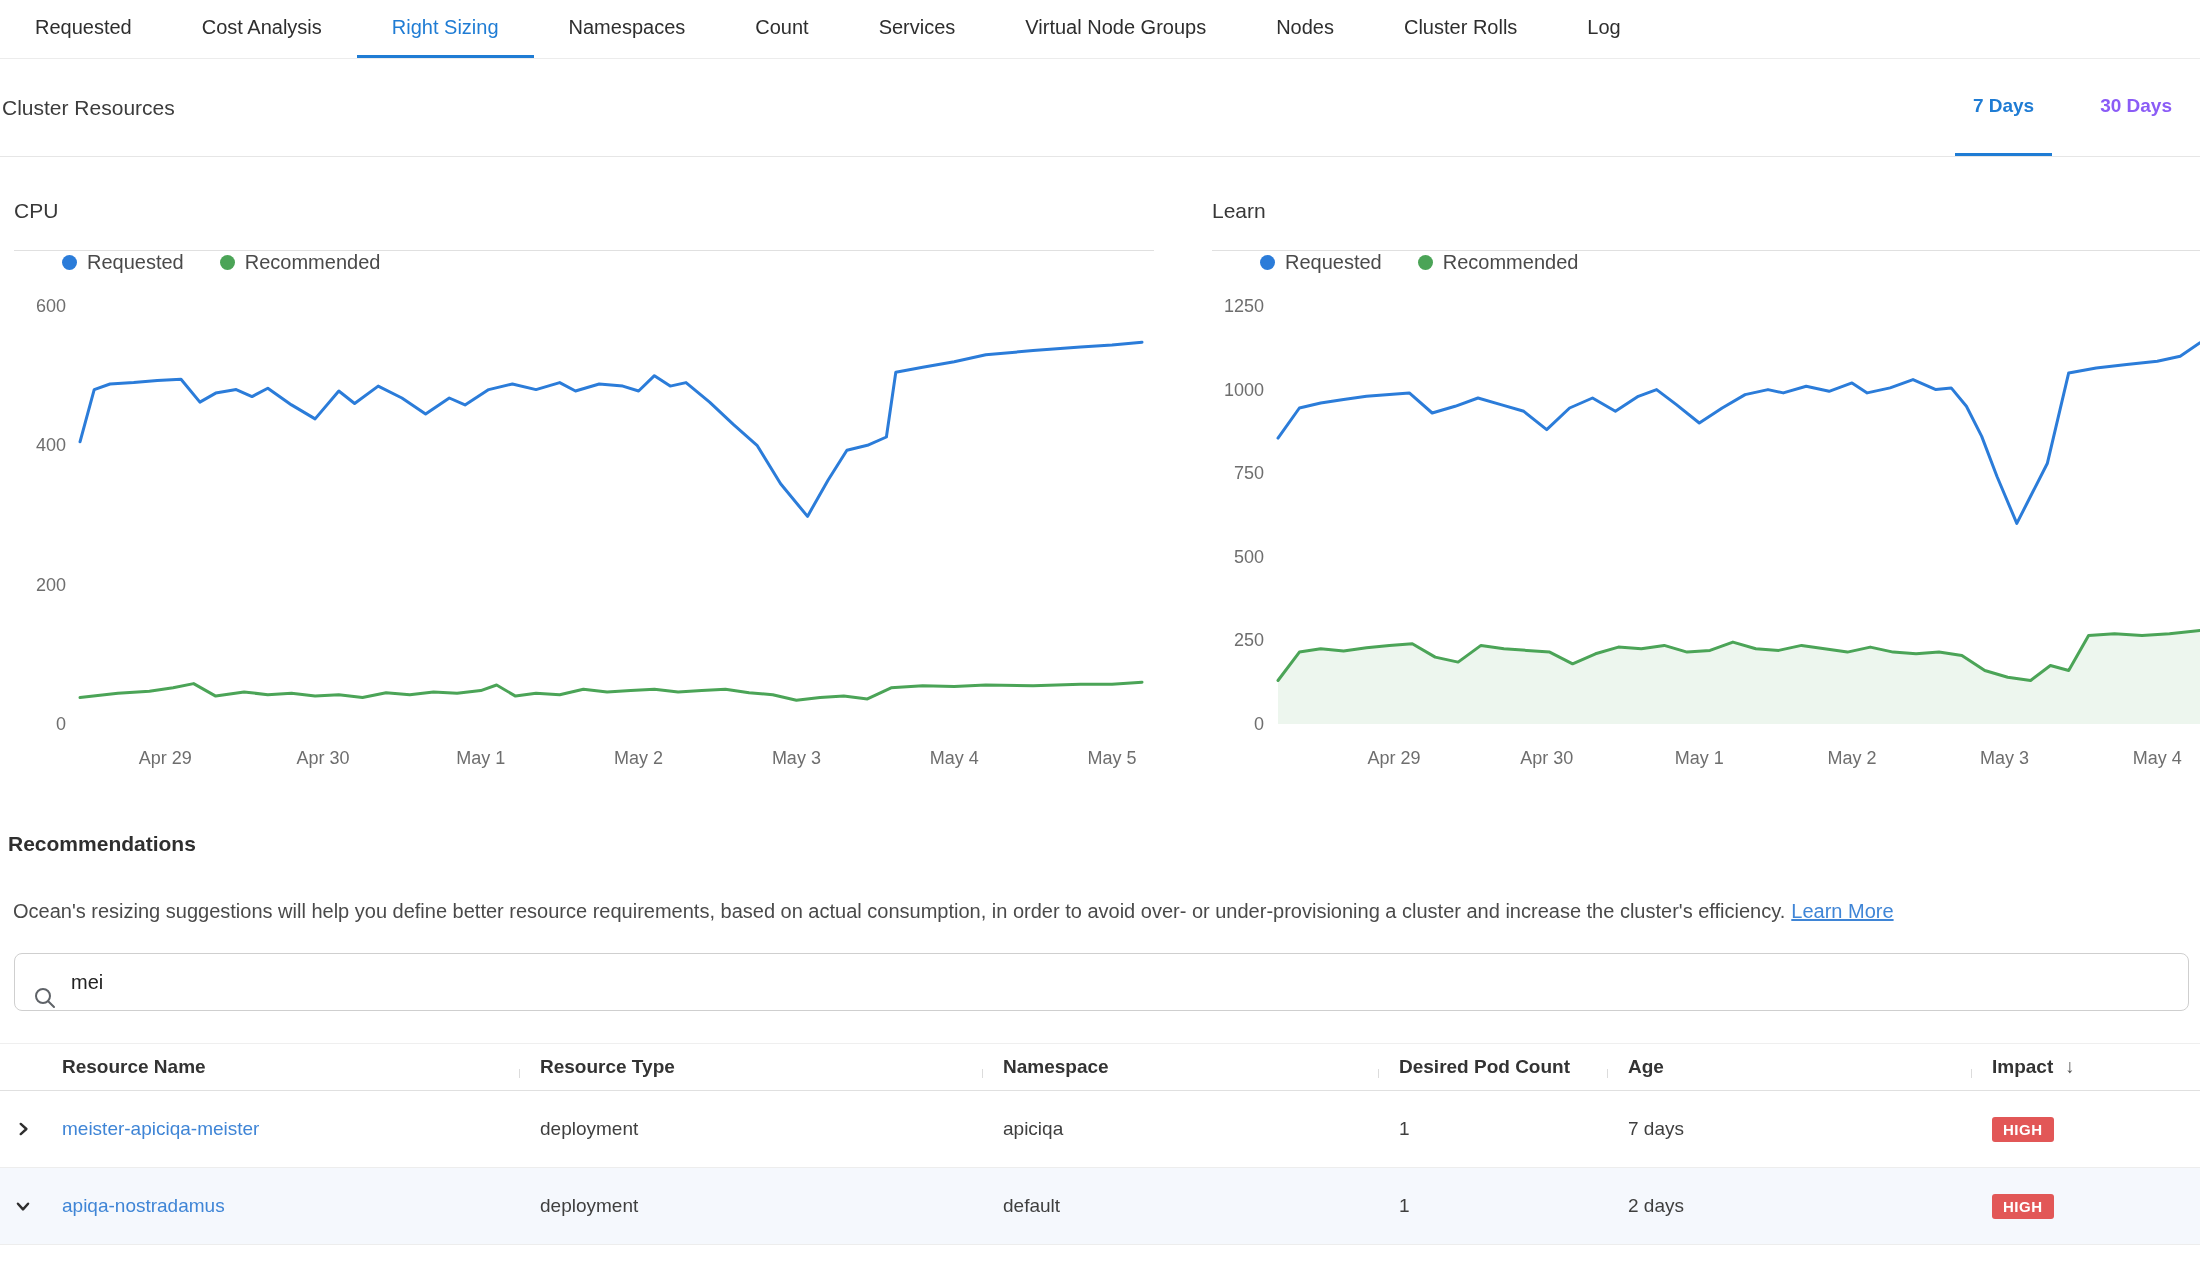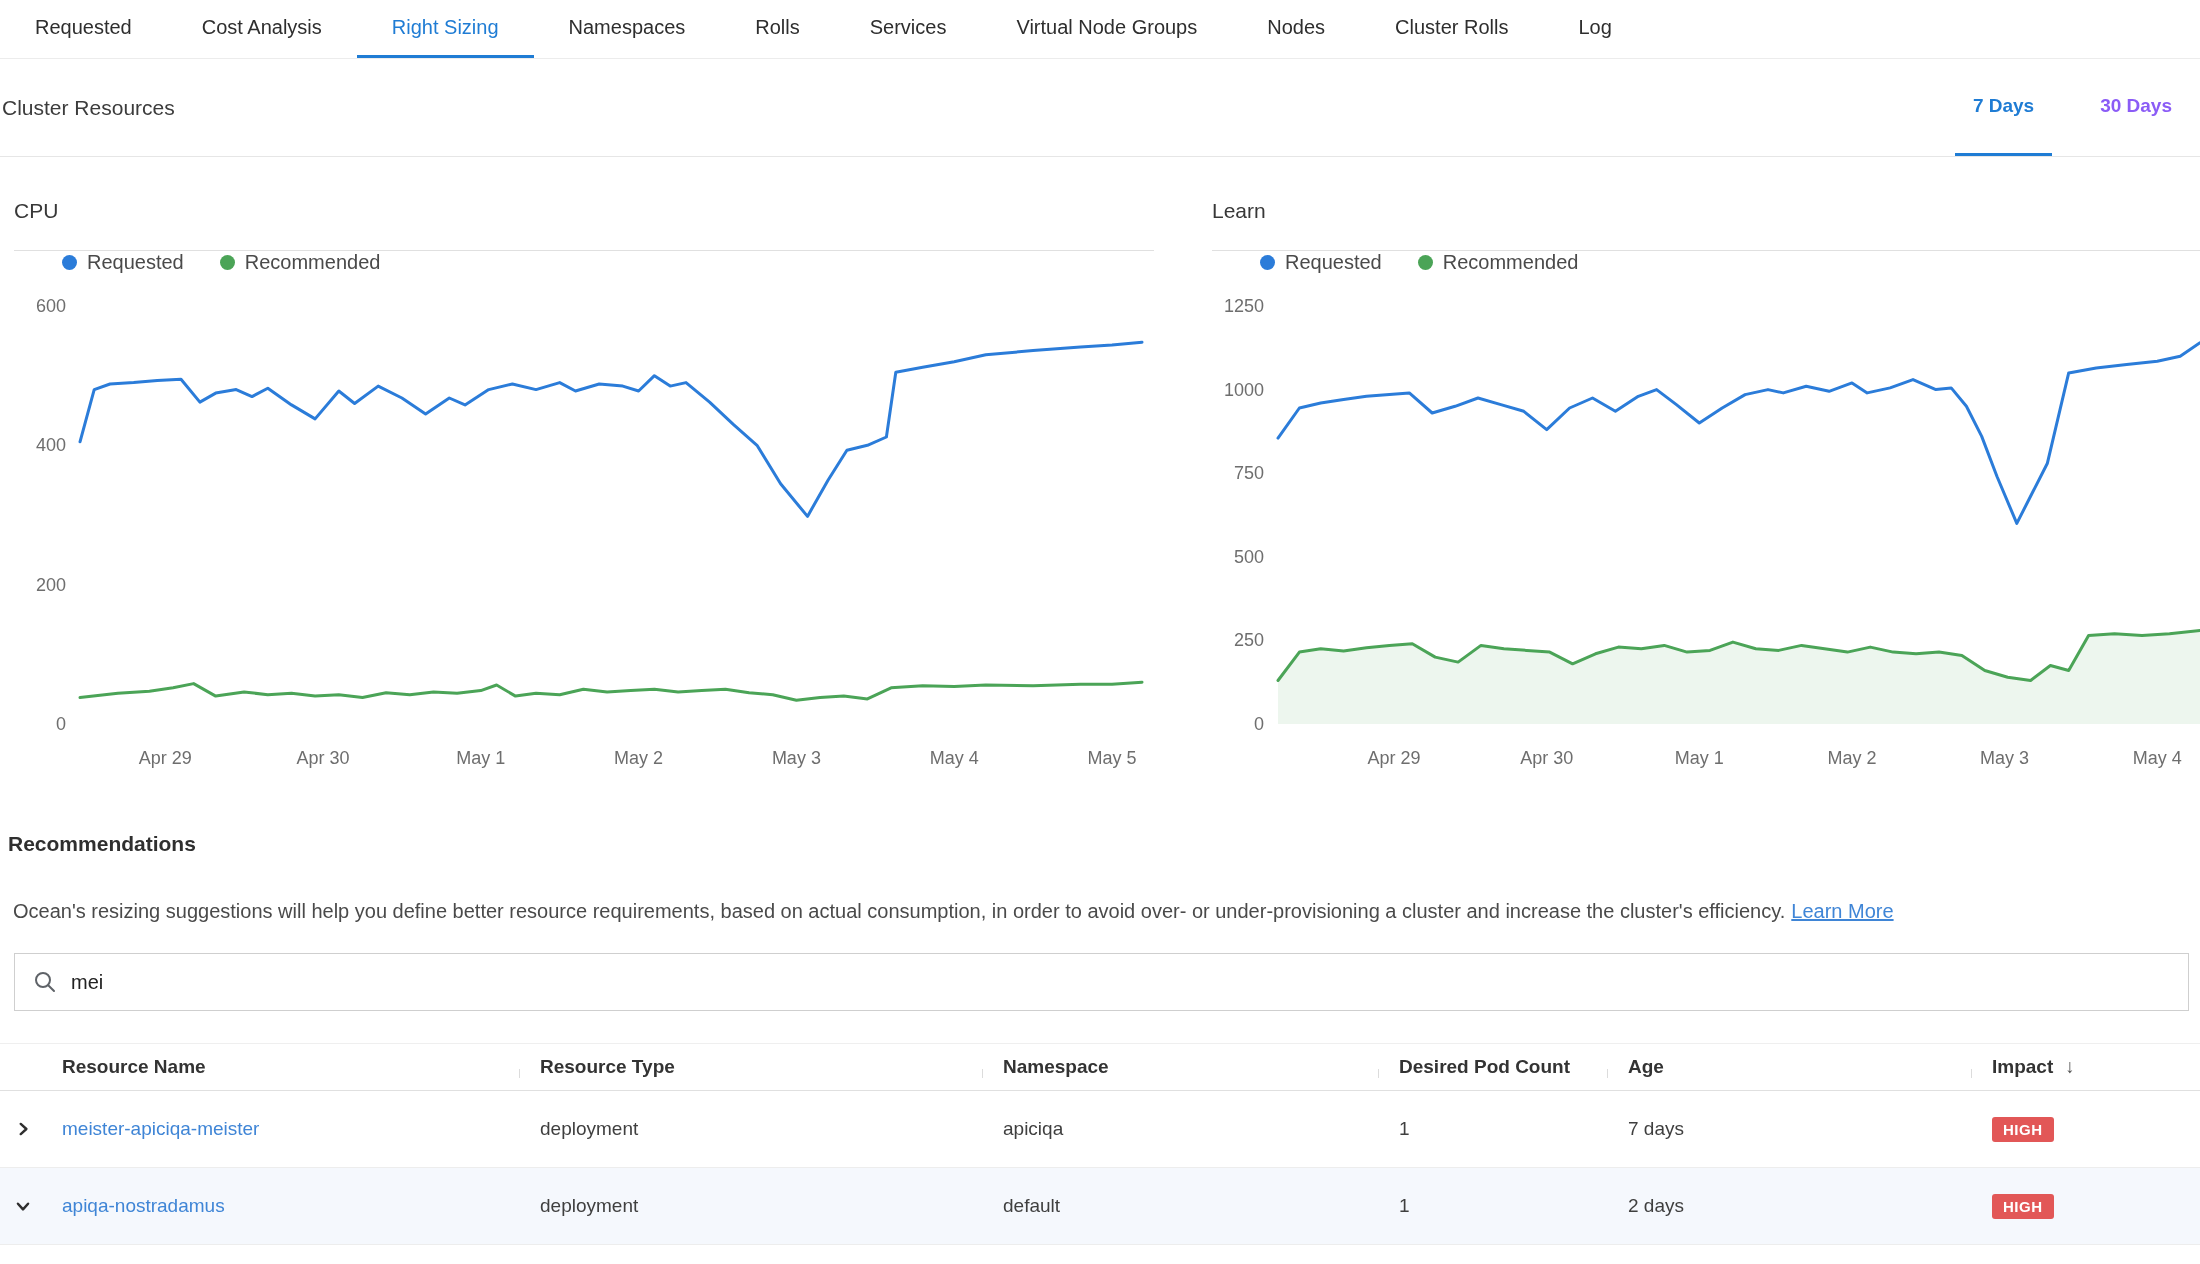--- a/index.html
+++ b/index.html
@@ -44,22 +44,22 @@
   svg.chart { display: block; margin-top: 22px; }
   .chart text { font-family: "Liberation Sans", sans-serif; font-size: 18px; fill: #6e6e6e; }
 
   
   .rec-title { margin-top: 56px; padding-left: 8px; font-size: 21px; font-weight: 700; color: #2f2f2f; }
   .rec-desc { margin-top: 44px; padding-left: 13px; font-size: 20px; color: #4a4a4a; white-space: nowrap; }
   .rec-desc a { color: var(--link); text-decoration: underline; cursor: pointer; margin-left: 6px; }
 
   
   .searchbox {
-    margin: 30px 11px 0 14px; height: 58px; border: 1px solid #cfcfcf; border-radius: 0;
-    display: flex; align-items: center; background: #fff;
+    margin: 30px 11px 0 14px; height: 58px; border: 1px solid #cfcfcf; border-radius: 8px;
+    display: flex; align-items: flex-end; background: #fff;
   }
   .searchbox svg { margin: 0 14px 0 18px; flex: none; }
   .searchbox input {
     border: none; outline: none; flex: 1; height: 100%;
     font-family: "Liberation Sans", sans-serif; font-size: 20px; color: #222; background: transparent;
   }
 
   
   .rtable { margin-top: 32px; width: 2200px; }
   .trow, .thead {
@@ -87,21 +87,21 @@
   }
 </style>
 </head>
 <body>
 
 <nav class="tabbar">
   <div class="tab">Requested</div>
   <div class="tab">Cost Analysis</div>
   <div class="tab active">Right Sizing</div>
   <div class="tab">Namespaces</div>
-  <div class="tab">Rolls</div>
+  <div class="tab">Count</div>
   <div class="tab">Services</div>
   <div class="tab">Virtual Node Groups</div>
   <div class="tab">Nodes</div>
   <div class="tab">Cluster Rolls</div>
   <div class="tab">Log</div>
 </nav>
 
 <div class="section-head">
   <div class="section-title">Cluster Resources</div>
   <div class="range-toggle">

